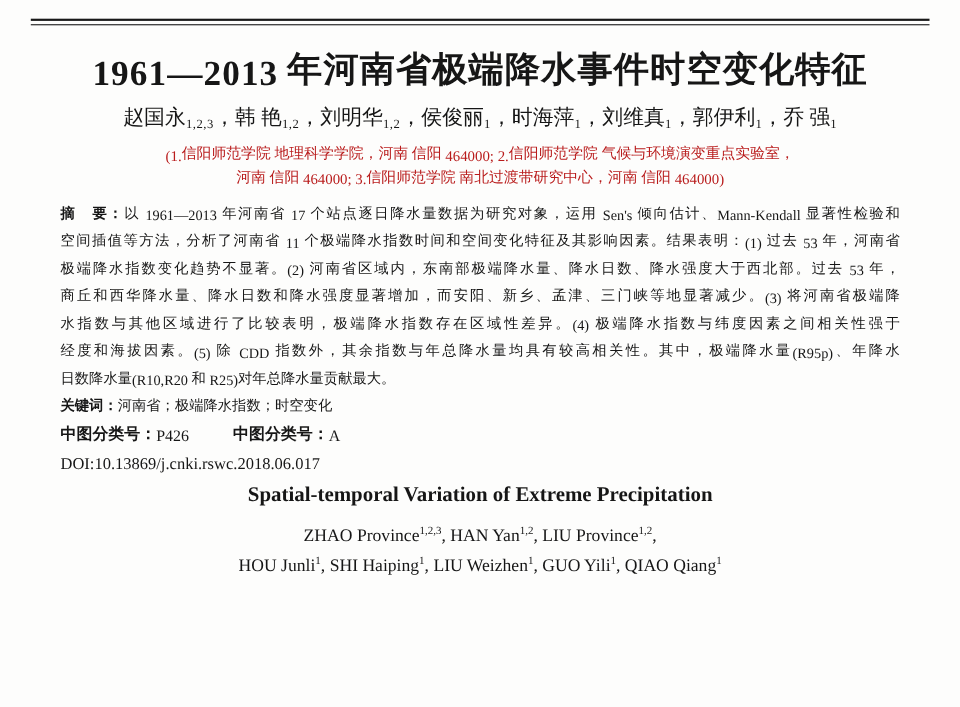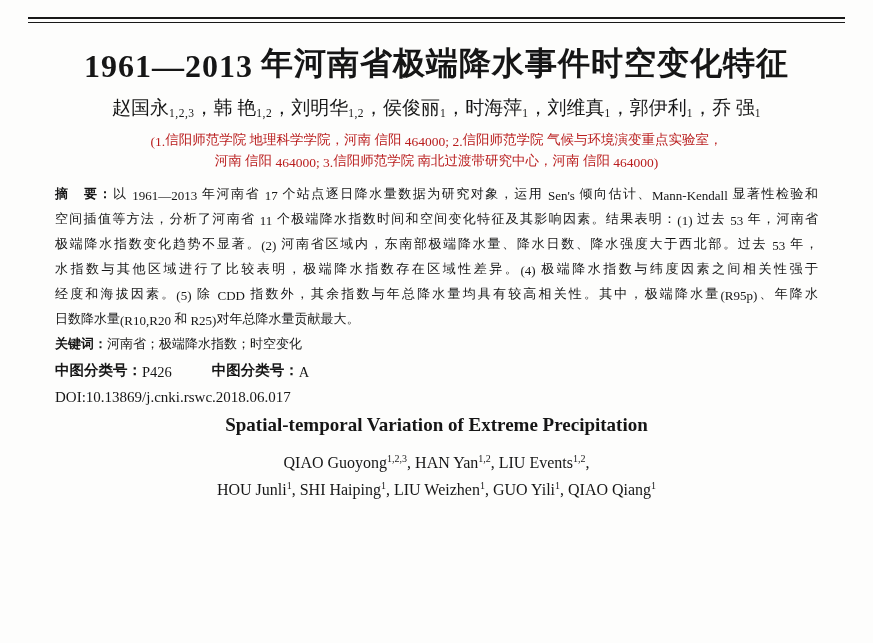--- a/index.html
+++ b/index.html
@@ -68,35 +68,36 @@
 
   <div class="affil-cn">
     <div><span class="lat">(1.</span>信阳师范学院 地理科学学院，河南 信阳 <span class="lat">464000;</span> <span class="lat">2.</span>信阳师范学院 气候与环境演变重点实验室，</div>
     <div>河南 信阳 <span class="lat">464000;</span> <span class="lat">3.</span>信阳师范学院 南北过渡带研究中心，河南 信阳 <span class="lat">464000)</span></div>
   </div>
 
   <div class="abstract">
     <div class="abs-line"><span class="abs-label">摘　要：</span><span>以 <span class="lat">1961—2013</span> 年河南省 <span class="lat">17</span> 个站点逐日降水量数据为研究对象，运用 <span class="lat">Sen's</span> 倾向估计、<span class="lat">Mann-Kendall</span> 显著性检验和</span></div>
     <div class="abs-line">空间插值等方法，分析了河南省 <span class="lat">11</span> 个极端降水指数时间和空间变化特征及其影响因素。结果表明：<span class="lat">(1)</span> 过去 <span class="lat">53</span> 年，河南省</div>
     <div class="abs-line">极端降水指数变化趋势不显著。<span class="lat">(2)</span> 河南省区域内，东南部极端降水量、降水日数、降水强度大于西北部。过去 <span class="lat">53</span> 年，</div>
+    <div class="abs-line">商丘和西华降水量、降水日数和降水强度显著增加，而安阳、新乡、孟津、三门峡等地显著减少。<span class="lat">(3)</span> 将河南省极端降</div>
     <div class="abs-line">水指数与其他区域进行了比较表明，极端降水指数存在区域性差异。<span class="lat">(4)</span> 极端降水指数与纬度因素之间相关性强于</div>
     <div class="abs-line">经度和海拔因素。<span class="lat">(5)</span> 除 <span class="lat">CDD</span> 指数外，其余指数与年总降水量均具有较高相关性。其中，极端降水量<span class="lat">(R95p)</span>、年降水</div>
     <div class="abs-line no-j">日数降水量<span class="lat">(R10,R20</span> 和 <span class="lat">R25)</span>对年总降水量贡献最大。</div>
     <div class="kw-line"><span class="kw-label">关键词：</span><span>河南省；极端降水指数；时空变化</span></div>
   </div>
 
   <div class="meta-row">
     <div class="meta-item"><span class="meta-label">中图分类号：</span><span><span class="lat">P426</span></span></div>
     <div class="meta-item m2"><span class="meta-label">中图分类号：</span><span><span class="lat">A</span></span></div>
   </div>
 
   <div class="doi">DOI:10.13869/j.cnki.rswc.2018.06.017</div>
 
   <div class="title-en">
     <div>Spatial-temporal Variation of Extreme Precipitation</div>
   </div>
 
   <div class="authors-en">
-    <div><span>QIAO Guoyong</span><sup>1,2,3</sup><span>, HAN Yan</span><sup>1,2</sup><span>, LIU Events</span><sup>1,2</sup><span>,</span></div>
+    <div><span>ZHAO Province</span><sup>1,2,3</sup><span>, HAN Yan</span><sup>1,2</sup><span>, LIU Province</span><sup>1,2</sup><span>,</span></div>
     <div><span>HOU Junli</span><sup>1</sup><span>, SHI Haiping</span><sup>1</sup><span>, LIU Weizhen</span><sup>1</sup><span>, GUO Yili</span><sup>1</sup><span>, QIAO Qiang</span><sup>1</sup></div>
   </div>
 
 </div>
 
 </body></html>

